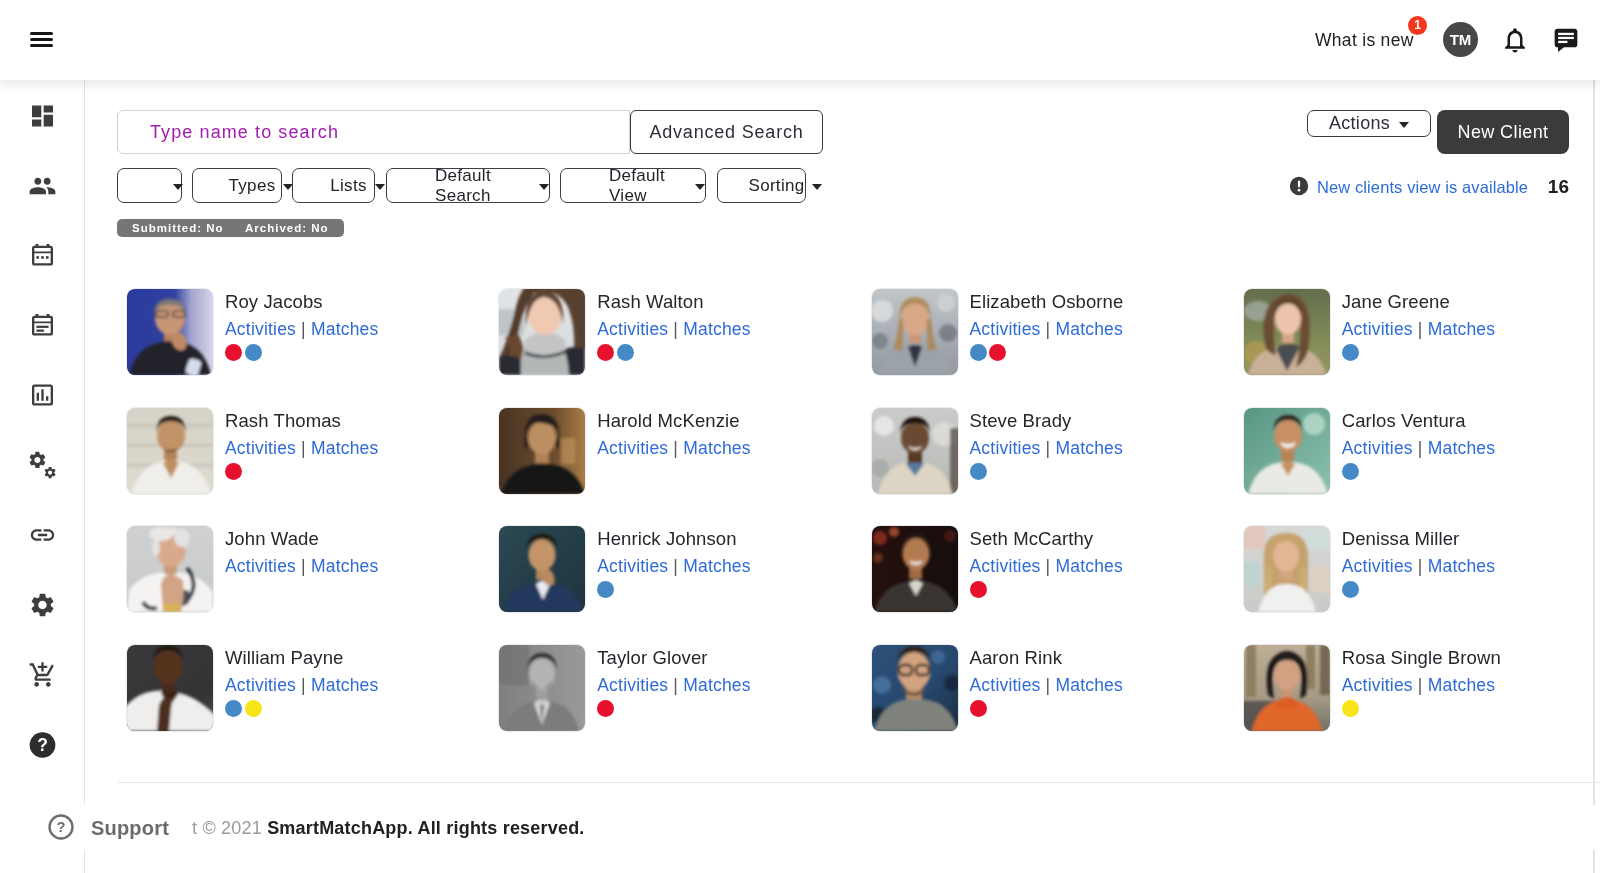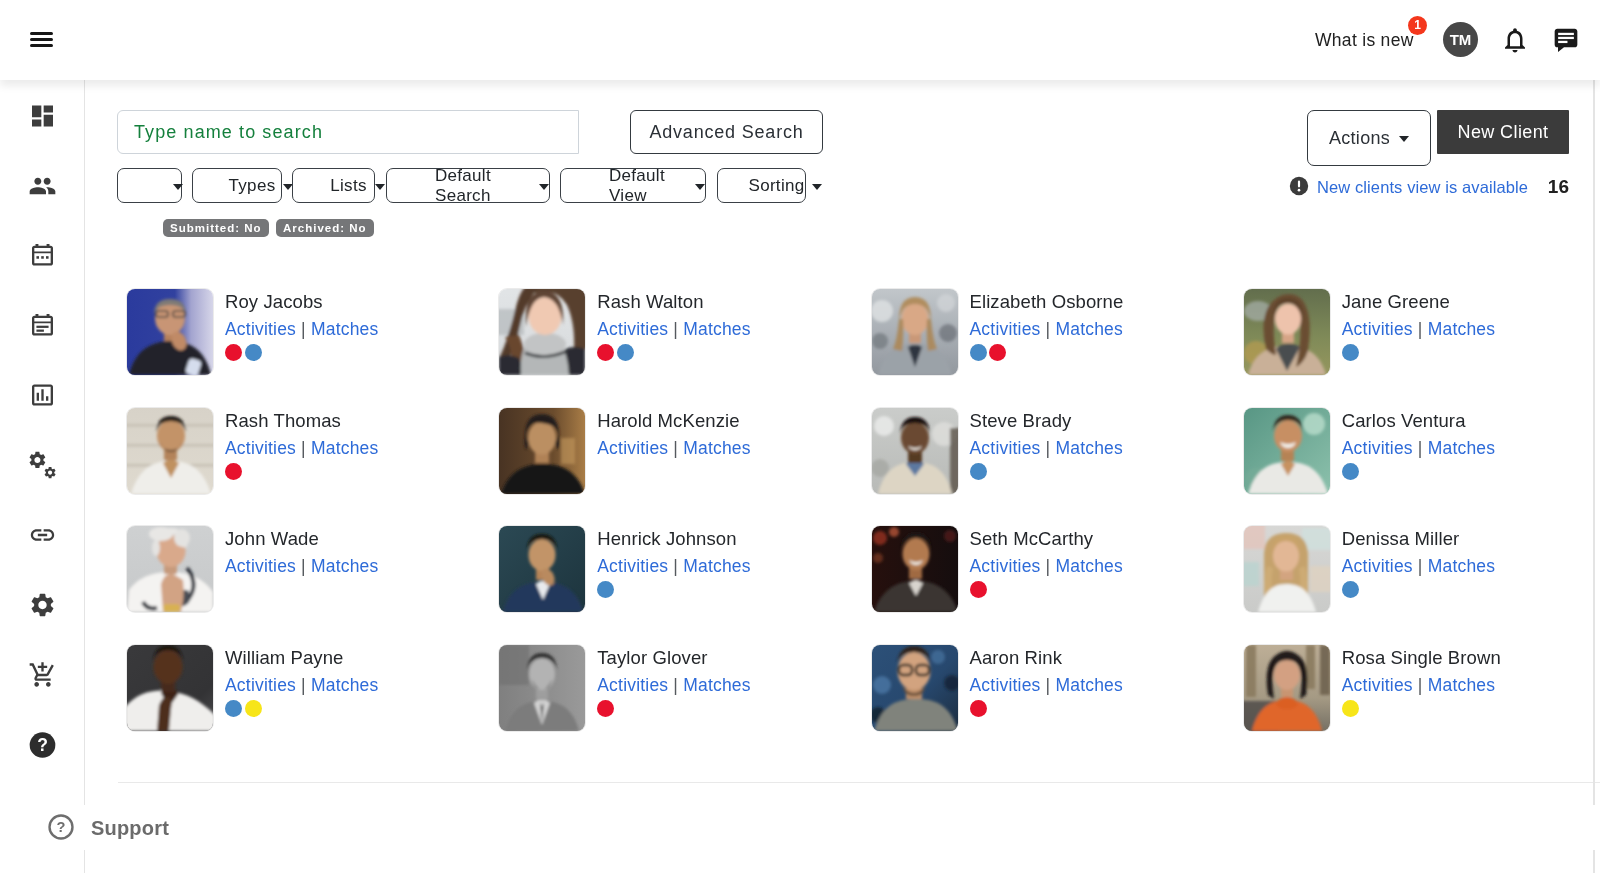--- a/index.html
+++ b/index.html
@@ -18,34 +18,34 @@
 #avatar { position:absolute; left:1443px; top:22px; width:35px; height:35px; border-radius:50%;
   background:#474747; color:#fff; font-size:15px; font-weight:bold; text-align:center; line-height:35px; }
 .navicon { position:absolute; top:28px; }
 
 #side { position:absolute; left:0; top:80px; width:85px; height:793px; background:#fff;
   border-right:1px solid #e4e4e4; z-index:5; }
 #side svg { display:block; margin:0 auto; }
 .sic { width:85px; height:28px; position:absolute; }
 
 #searchrow { position:absolute; left:117px; top:110px; height:44px; }
-#sinput { position:absolute; left:0; top:0; width:462px; height:44px; border:1px solid #ced4da;
-  border-radius:6px 0 0 6px; background:#fff; color:#15803d; font-size:18px; letter-spacing:1.1px; line-height:43px; padding-left:16px; }
+#sinput { position:absolute; left:0; top:0; width:513px; height:44px; border:1px solid #ced4da;
+  border-radius:6px 0 0 6px; background:#fff; color:#a21caf; font-size:18px; letter-spacing:1.1px; line-height:43px; padding-left:32px; }
 #advbtn { position:absolute; left:513px; top:0; width:193px; height:44px; border:1.5px solid #343a40;
   border-radius:6px; background:#fff; font-size:18px; letter-spacing:0.8px; color:#2b3036; text-align:center; line-height:42px; }
 .fbtn { position:absolute; top:168px; height:35px; border:1.5px solid #3a4046; border-radius:7px;
   background:#fff; font-size:17px; letter-spacing:0.3px; color:#212529; display:flex; align-items:center; justify-content:center; gap:8px;padding-left:48px; }
 .caret { width:0; height:0; border-left:5.5px solid transparent; border-right:5.5px solid transparent;
   border-top:6px solid #212529; margin-top:2px; }
 .gbadge { position:absolute; top:219px; height:18px; background:#757678; color:#fff; font-size:11.5px;
-  font-weight:600; letter-spacing:1px; border-radius:5px; line-height:18px; padding:0 7px;margin-left:46px; }
-#actions { position:absolute; left:1307px; top:110px; width:124px; height:56px; border:1.5px solid #343a40;
+  font-weight:600; letter-spacing:1px; border-radius:5px; line-height:18px; padding:0 15px; }
+#actions { position:absolute; left:1307px; top:110px; width:124px; height:27px; border:1.5px solid #343a40;
   border-radius:7px; background:#fff; font-size:18px; letter-spacing:0.3px; color:#2b3036; display:flex; align-items:center; justify-content:center; gap:9px; }
 #newclient { position:absolute; left:1437px; top:110px; width:132px; height:44px; background:#3b3b3b;
-  border-radius:1px; color:#fff; font-size:18px; letter-spacing:0.4px; text-align:center; line-height:44px; }
+  border-radius:8px; color:#fff; font-size:18px; letter-spacing:0.4px; text-align:center; line-height:44px; }
 #informrow { position:absolute; left:1289px; top:176px; width:280px; height:20px; }
 #inflink { position:absolute; left:28px; top:2px; font-size:16.5px; letter-spacing:0.1px; color:#2e6bd8; }
 #count16 { position:absolute; right:0; top:0px; font-size:19px; font-weight:bold; color:#212121; }
 
 #grid { position:absolute; left:127px; top:289px; width:1473px; display:grid;
   grid-template-columns:repeat(4, 372.25px); grid-auto-rows:86px; row-gap:32.5px; }
 .card { display:flex; }
 .photo { width:86px; height:86px; border-radius:8px; overflow:hidden; flex:none;
   box-shadow:0 0 0 1px rgba(0,0,0,.08); }
 .photo svg { display:block; }
@@ -709,13 +709,14 @@
     </div>
 </div>
 <div id="fline"></div>
 <div style="position:absolute; left:1593px; top:80px; width:1.5px; height:793px; background:#e4e4e4;"></div>
 <div id="footer">
   <svg style="position:absolute;left:48px;top:9px" width="26" height="26" viewBox="0 0 24 24">
     <circle cx="12" cy="12" r="10.6" fill="none" stroke="#6e6e6e" stroke-width="2.2"></circle>
     <text x="12" y="16.8" text-anchor="middle" font-size="13.5" font-weight="bold" fill="#6e6e6e">?</text>
   </svg>
   <div id="fsupport" style="left:84px;">Support</div>
+  <div id="fcopy">t © 2021 <b>SmartMatchApp. All rights reserved.</b></div>
 </div>
 
 </body></html>

